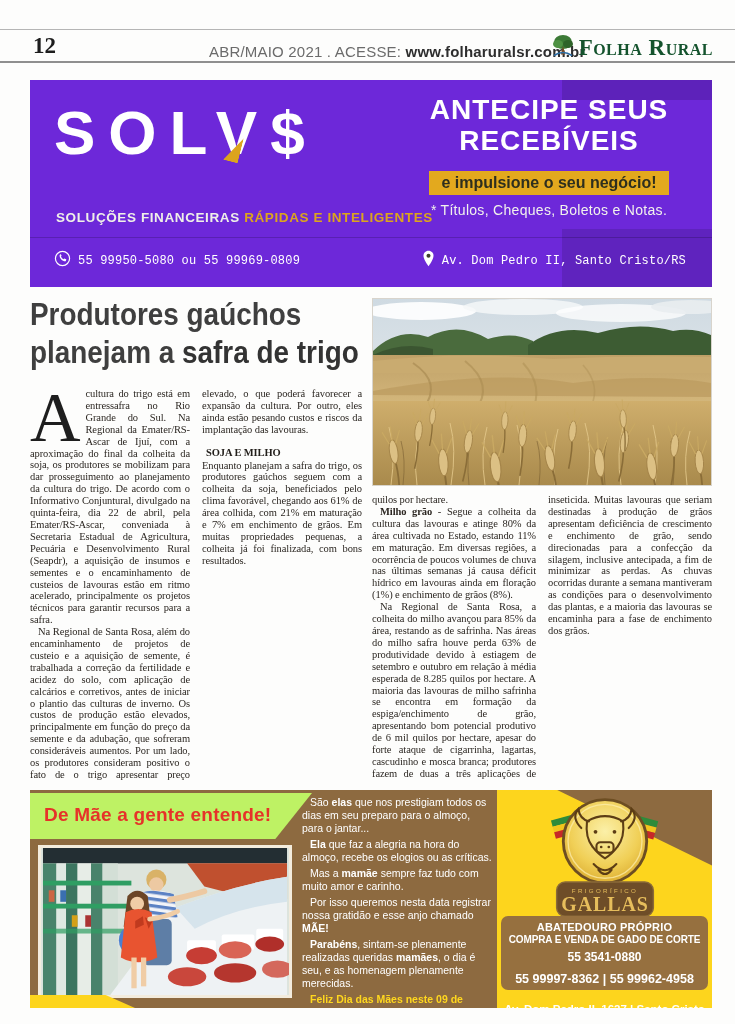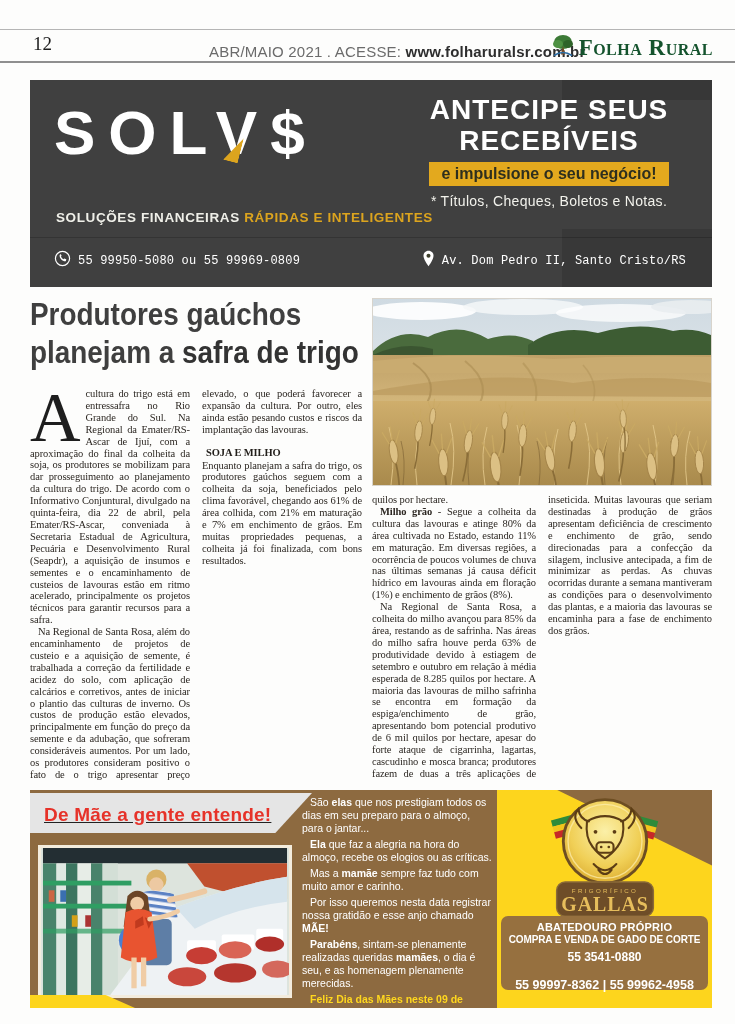--- a/index.html
+++ b/index.html
@@ -5,70 +5,70 @@
   * { margin:0; padding:0; box-sizing:border-box; }
   html,body { background:#e8e8e8; }
   .page {
     position:relative; width:735px; height:1024px; margin:0 auto;
     background:#fdfdfc; overflow:hidden;
     font-family:"Liberation Sans", sans-serif; color:#222;
   }
   
   .rule-top { position:absolute; top:29px; left:0; width:735px; height:1px; background:#b5b5b5; }
   .rule-bottom { position:absolute; top:61px; left:0; width:735px; height:2px; background:#8f8f8f; }
-  .page-number { position:absolute; top:33px; left:33px; font-family:"Liberation Serif", serif; font-size:19px; font-weight:normal; color:#1d1d1d;text-align:center; }
+  .page-number { position:absolute; top:33px; left:33px; font-family:"Liberation Serif", serif; font-size:23px; font-weight:bold; color:#1d1d1d;text-align:center; }
   .issue-line { position:absolute; top:43px; left:209px; font-size:15px; color:#6b6b6b; letter-spacing:.2px; }
   .issue-line b { color:#2e2e2e; }
   .masthead { position:absolute; top:34px; right:22px; display:flex; align-items:center; gap:5px; }
   .masthead-title { font-family:"Liberation Serif", serif; font-variant:small-caps; font-weight:bold; font-size:23px; color:#14532d; letter-spacing:.5px; }
   
-  .solve-ad { position:absolute; top:80px; left:30px; width:682px; height:207px; background:#404040; overflow:hidden; }
+  .solve-ad { position:absolute; top:80px; left:30px; width:682px; height:207px; background:#6d28d9; overflow:hidden; }
   .solve-wm1 { position:absolute; top:0; right:0; width:150px; height:20px; background:rgba(0,0,0,.14); }
   .solve-wm2 { position:absolute; bottom:0; right:0; width:150px; height:58px; background:rgba(0,0,0,.12); }
   .solve-logo { position:absolute; top:22px; left:24px; font-size:62px; font-weight:bold; letter-spacing:13px; line-height:1; color:#fff; }
   .v-accent { position:absolute; top:56px; left:196px; width:15px; height:26px; background:#dca41e;
               clip-path:polygon(100% 0, 100% 100%, 0 100%); transform:rotate(14deg); }
   .solve-tagline { position:absolute; top:130px; left:26px; font-size:13.5px; font-weight:bold; letter-spacing:.6px; color:#efefe8; white-space:nowrap; }
   .solve-tagline .gold { color:#dca41e; }
   .solve-right { position:absolute; top:14px; left:358px; width:322px; text-align:center; }
   .solve-h1 { font-size:28px; font-weight:800; line-height:31px; letter-spacing:1px; color:#fff; }
-  .solve-banner { display:inline-block; margin-top:6px; padding:3px 12px; background:#e3a91e; color:#2e2f1e; font-size:16px; font-weight:bold; }
+  .solve-banner { display:inline-block; margin-top:15px; padding:3px 12px; background:#e3a91e; color:#2e2f1e; font-size:16px; font-weight:bold; }
   .solve-note { margin-top:7px; color:#f2f2ec; font-size:14px; letter-spacing:.3px; }
   .solve-contacts { position:absolute; left:0; right:0; bottom:16px; display:flex; justify-content:space-between; padding:0 26px 0 24px; border-top:1px solid rgba(0,0,0,.18); padding-top:12px; }
   .contact-item { display:flex; align-items:center; gap:7px; color:#fff; font-size:12px; letter-spacing:.2px;font-family:Liberation Mono, monospace; }
   
   .headline { position:absolute; top:296px; left:30px; width:372px; font-size:31px; line-height:38px; color:#3f3f3f; transform:scaleX(.9); transform-origin:left top; }
   .headline b { color:#333; }
   .photo { position:absolute; top:298px; left:372px; width:340px; height:188px; border:1px solid #d8d4cc; }
   .cols { position:absolute; column-gap:12px; column-count:2; column-fill:auto; text-align:justify;
           font-family:"Liberation Serif", serif; font-size:10.5px; line-height:11.9px; color:#2c2722; letter-spacing:-0.1px; }
   .cols-left  { top:388px; left:30px;  width:332px; height:400px; }
   .cols-right { top:494px; left:372px; width:340px; height:292px; }
   .cols p { margin:0; text-indent:8px; }
   .cols p.noindent { text-indent:0; }
   .dropcap { float:left; font-size:70px; line-height:56px; padding:2px 5px 0 0; font-family:"Liberation Serif", serif; color:#1e1e1e; }
   .subhead { font-family:"Liberation Serif", serif; font-size:10.5px; font-weight:bold; margin:11px 4px 1px; color:#221e1a; }
   .lead-bold { font-weight:bold; }
   
   .mae-ad { position:absolute; top:790px; left:30px; width:467px; height:218px; background:#8d6a40; overflow:hidden; }
-  .mae-banner { position:absolute; top:3px; left:0; width:282px; height:40px; background:#e5e5e5;
-                clip-path:polygon(0 0,100% 0,87% 100%,0 100%);text-decoration:underline; }
+  .mae-banner { position:absolute; top:3px; left:0; width:282px; height:46px; background:#bef264;
+                clip-path:polygon(0 0,100% 0,87% 100%,0 100%); }
   .mae-banner span { display:block; padding:11px 0 0 14px; font-size:19px; font-weight:bold; color:#e63229; letter-spacing:.2px; }
   .mae-photo { position:absolute; top:55px; left:8px; width:254px; height:153px; border:3px solid #f3ecdd; background:#dde4dd; }
   .mae-corner { position:absolute; left:0; bottom:0; width:105px; height:13px; background:#fdd51d; clip-path:polygon(0 0,72% 0,100% 100%,0 100%); }
   .mae-text { position:absolute; top:6px; left:272px; width:190px; font-size:10.5px; line-height:13px; color:#fff; }
   .mae-text p { margin:0 0 3px; text-indent:8px; }
   .gallas-ad { position:absolute; top:790px; left:497px; width:215px; height:218px; background:#fdd51d; overflow:hidden; }
   .gallas-tri { position:absolute; top:0; right:0; width:215px; height:130px; background:#8d6a40; clip-path:polygon(28% 0,100% 0,100% 58%); }
   .gallas-logo { position:absolute; top:2px; left:46px; }
   .gallas-box { position:absolute; top:126px; left:4px; width:207px; height:74px; background:#96703f; border-radius:7px; text-align:center; color:#fff; padding-top:5px; }
   .gallas-l1 { font-size:11px; font-weight:bold; letter-spacing:.2px; }
   .gallas-l2 { font-size:10px; font-weight:bold; margin-top:1px; letter-spacing:-0.1px; }
   .gallas-ph1 { font-size:12px; font-weight:bold; margin-top:5px; }
-  .gallas-ph2 { font-size:12.5px; font-weight:bold; margin-top:14px; }
+  .gallas-ph2 { font-size:12.5px; font-weight:bold; margin-top:8px; }
   .gallas-addr { font-size:11.5px; font-weight:bold; margin-top:17px; }
 </style>
 </head>
 <body>
 
 <div class="page">
 
   <div class="rule-top"></div>
   <div class="page-number">12</div>
   <div class="issue-line"><span>ABR/MAIO 2021 . ACESSE: </span><b>www.folharuralsr.com.br</b></div>

